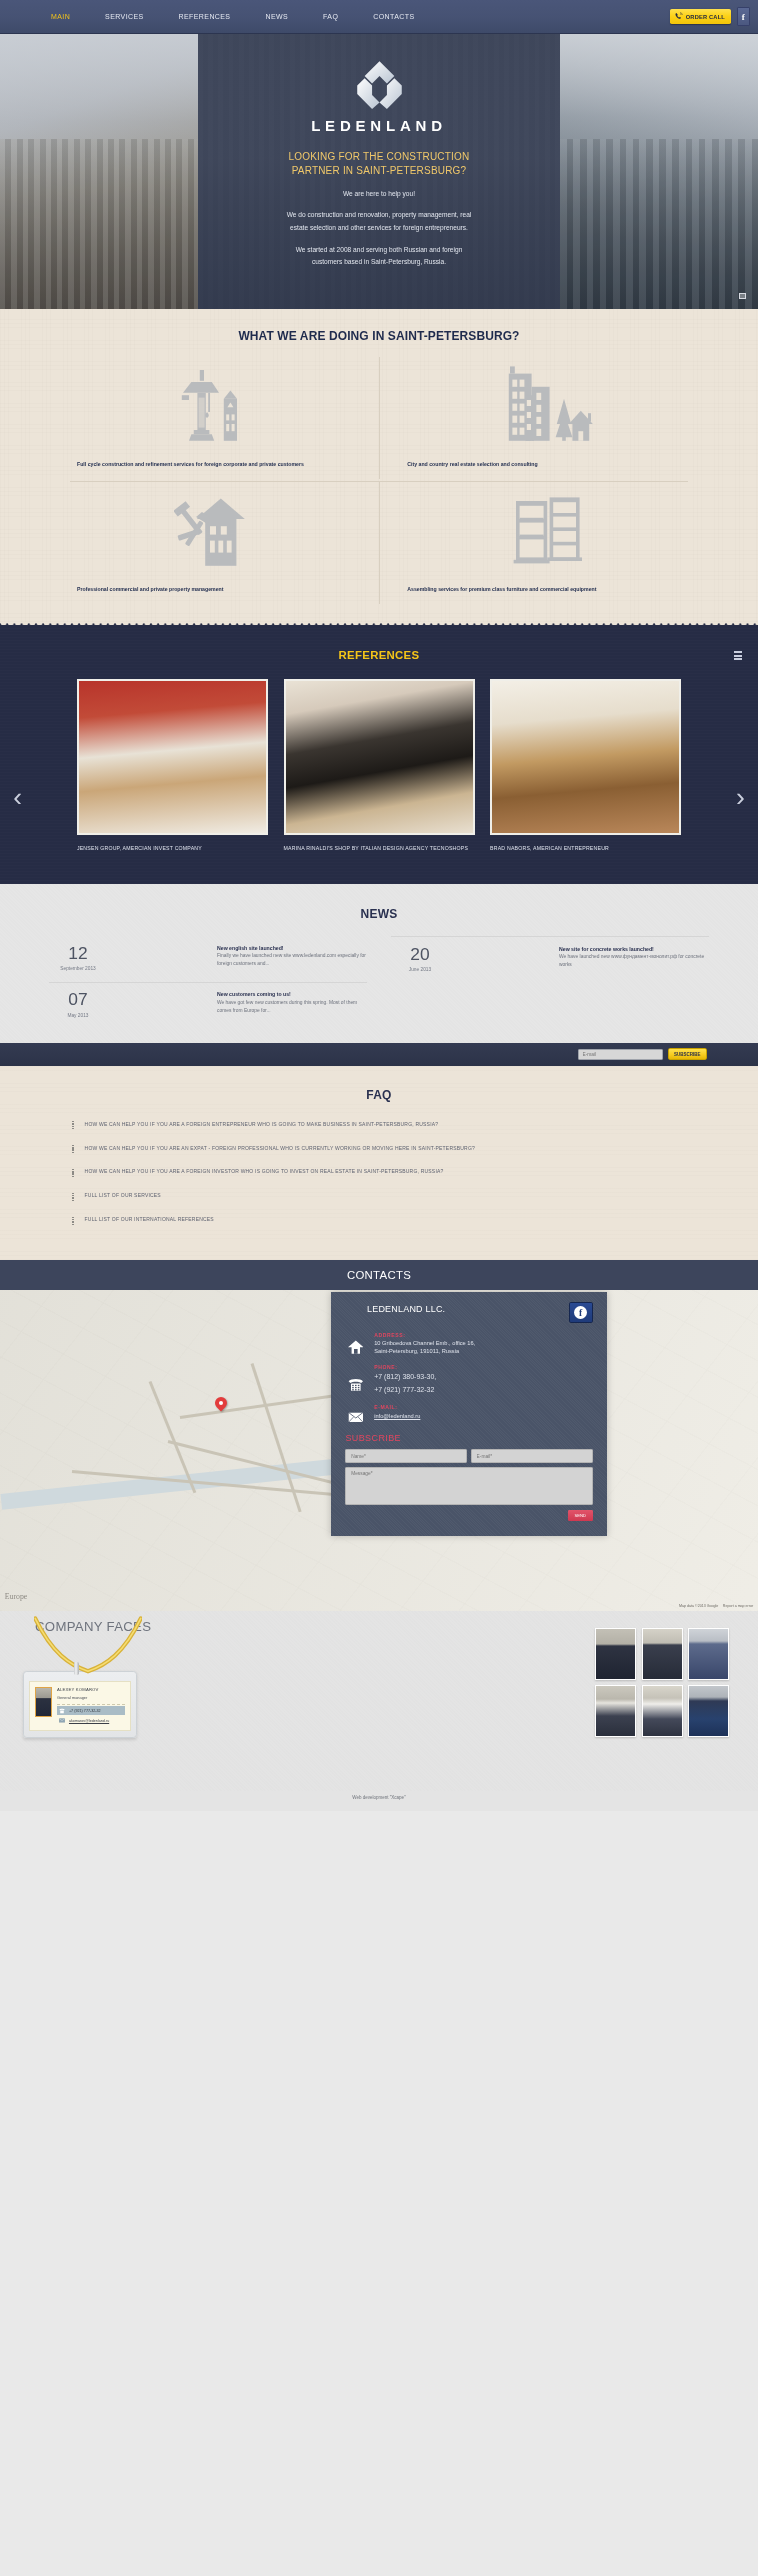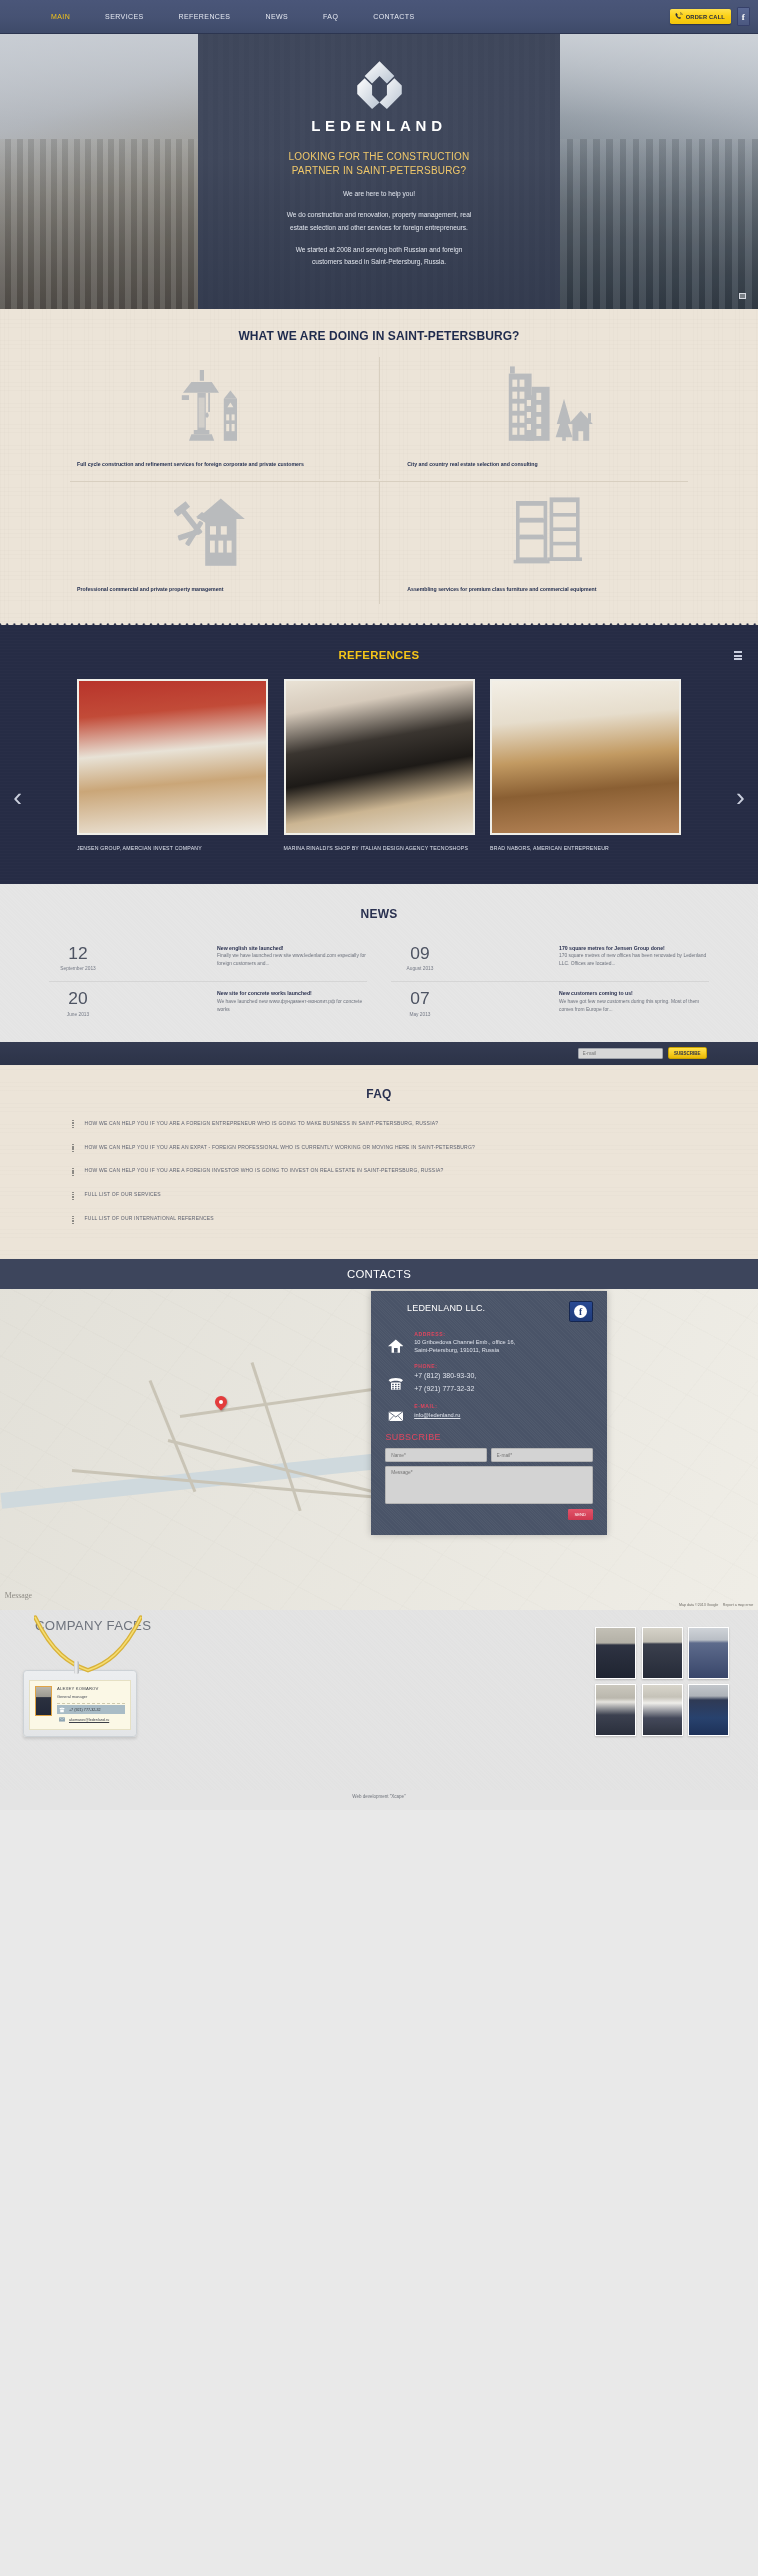--- a/index.html
+++ b/index.html
@@ -288,21 +288,21 @@
     box-shadow: 0 1.2px 1.8px rgba(0,0,0,.3);
   }
   .map-pin-dot {
     position:absolute; left:3.9px; top:3.9px; width:4.2px;height:4.2px;border-radius:50%;background:#fff;
   }
   .map-logo { position: absolute; left: 4.8px; bottom: 9.6px; font-size: 7.8px; color:#8e8b84; font-family:"Liberation Serif",serif;}
   .map-credits { position: absolute; right: 4.8px; bottom: 3px; font-size: 3.6px; color:#6d6a64;}
   .map-credits a { color:#6d6a64; margin-left: 3.6px; }
 
   .contact-card {
-    position: absolute; right: 151px; top: 2.4px; width: 236px;
+    position: absolute; right: 151px; top: 2.4px; width: 276px;
     background:
       repeating-linear-gradient(45deg, rgba(255,255,255,.035) 0 0.6px, transparent 0.6px 1.8px),
       #4a5468;
     padding: 12px 14.4px 15.6px 14.4px;
     box-shadow: 0 0 7.2px rgba(0,0,0,.22);
     color: #e8ebf1;
   }
   .cc-title-row { display: flex; align-items: flex-start; justify-content: space-between; }
   .cc-title { font-size: 9px; color: #ffffff; letter-spacing: 0.2px; padding-left: 21.6px;}
   .cc-fb {
@@ -620,30 +620,20 @@
     <div class="news-item">
       <div class="news-date">
         <div class="news-day">12</div>
         <div class="news-month">September 2013</div>
       </div>
       <div>
         <div class="news-title">New english site launched!</div>
         <div class="news-desc">Finally we have launched new site www.ledenland.com especially for foreign customers and...</div>
       </div>
     </div>
-    <div class="news-item">
-      <div class="news-date">
-        <div class="news-day">09</div>
-        <div class="news-month">August 2013</div>
-      </div>
-      <div>
-        <div class="news-title">170 square metres for Jensen Group done!</div>
-        <div class="news-desc">170 square metres of new offices has been renovated by Ledenland LLC. Offices are located...</div>
-      </div>
-    </div>
     <div class="news-item bordered">
       <div class="news-date">
         <div class="news-day">20</div>
         <div class="news-month">June 2013</div>
       </div>
       <div>
         <div class="news-title">New site for concrete works launched!</div>
         <div class="news-desc">We have launched new www.фундамент-монолит.рф for concrete works</div>
       </div>
     </div>
@@ -722,21 +712,21 @@
     <div class="map-water" style="left:0;top:180px;width:456px;height:15.6px;transform:rotate(-6deg)"></div>
     <div class="map-road" style="left:168px;top:150px;width:252px;transform:rotate(14deg)"></div>
     <div class="map-road" style="left:180px;top:126px;width:216px;transform:rotate(-8deg)"></div>
     <div class="map-road" style="left:72px;top:180px;width:312px;transform:rotate(5deg)"></div>
     <div class="map-road" style="left:252px;top:72px;width:156px;transform:rotate(72deg)"></div>
     <div class="map-road" style="left:150px;top:90px;width:120px;transform:rotate(68deg)"></div>
     <div class="map-pin">
       <div class="map-pin-body"></div>
         <div class="map-pin-dot"></div>
     </div>
-    <div class="map-logo">Message</div>
+    <div class="map-logo">Europe</div>
     <div class="map-credits">
       <span>Map data ©2013 Google</span>
       <a>Report a map error</a>
     </div>
   </div>
 
   <div class="contact-card">
     <div class="cc-title-row">
       <div class="cc-title">LEDENLAND LLC.</div>
       <div class="cc-fb">

